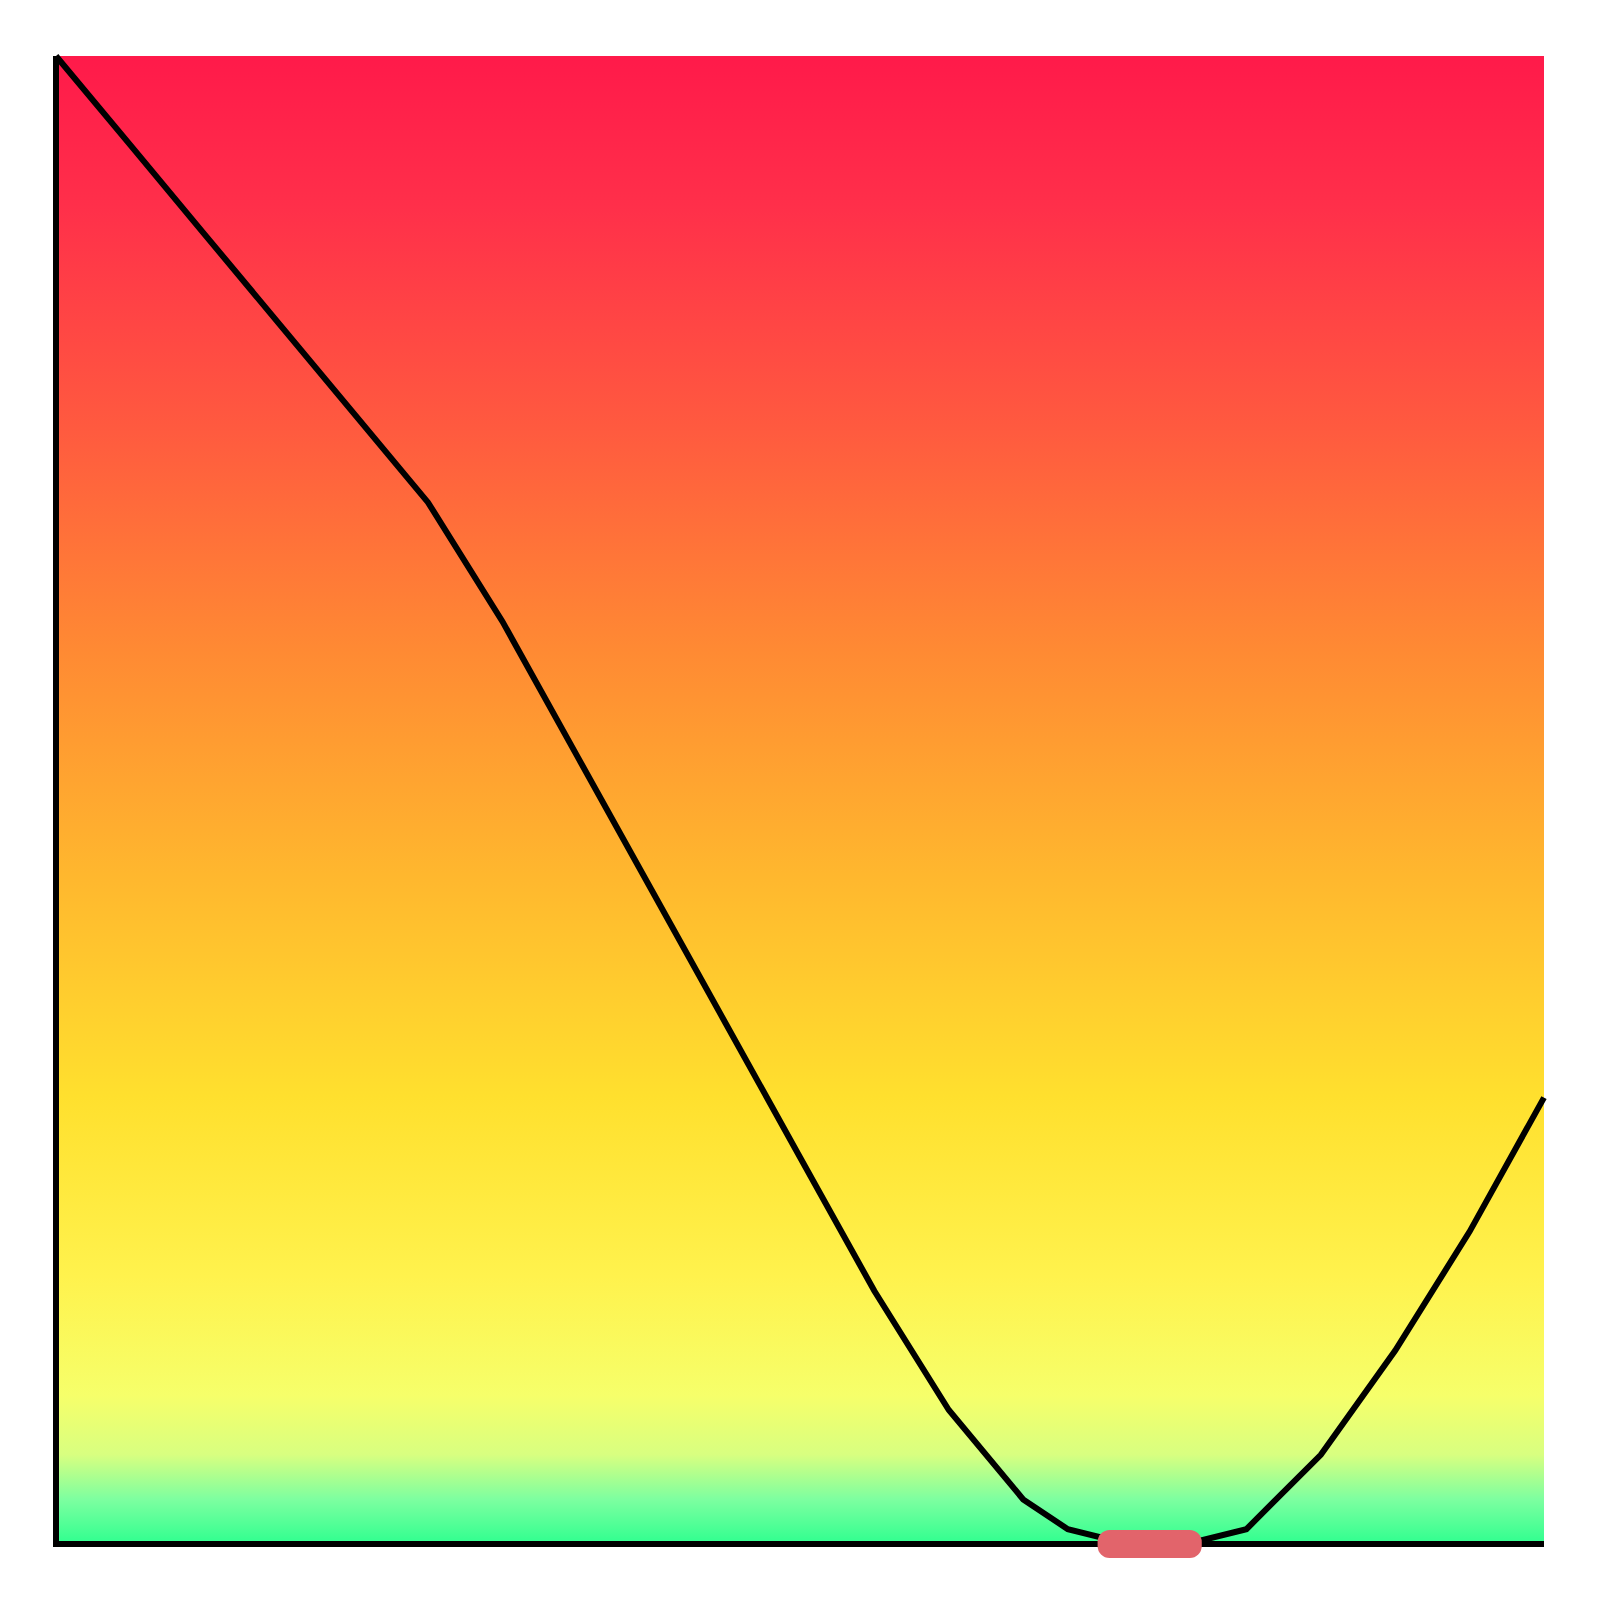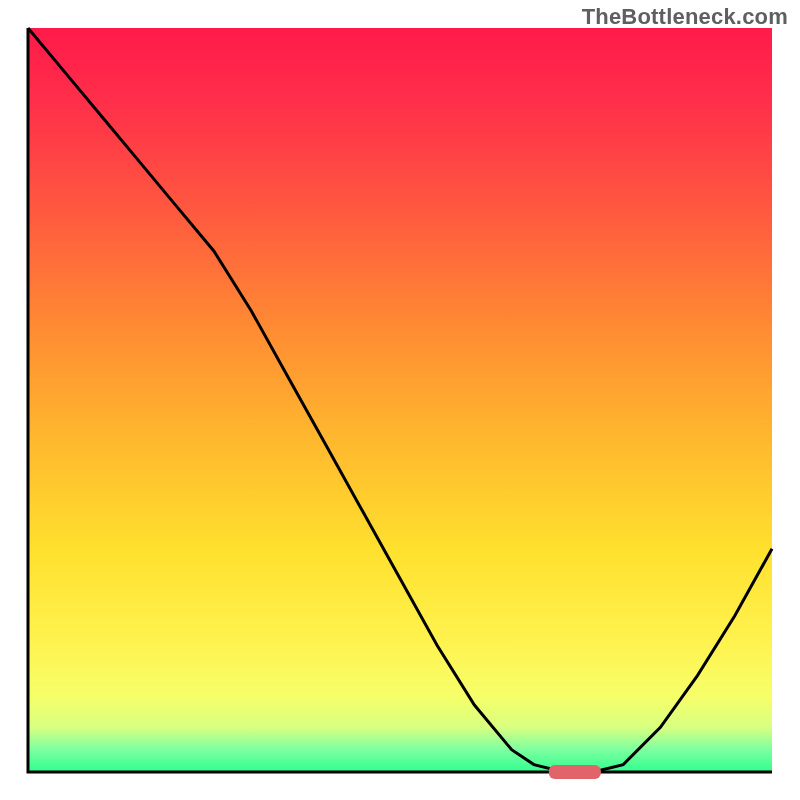--- a/index.html
+++ b/index.html
@@ -58,14 +58,13 @@
 
     <rect id="plot-bg" fill="url(#bg-grad)" x="28" y="28" width="744" height="744"></rect>
 
     <path id="axes-path" stroke="#000000" stroke-width="3" fill="none" d="M 28 28 L 28 772 L 772 772"></path>
 
     <path id="curve-path" stroke="#000000" stroke-width="3" fill="none" d="M 28.0 28.0 L 65.2 72.6 L 102.4 117.3 L 139.6 161.9 L 176.8 206.6 L 214.0 251.2 L 251.2 310.7 L 288.4 377.7 L 325.6 444.6 L 362.8 511.6 L 400.0 578.6 L 437.2 645.5 L 474.4 705.0 L 511.6 749.7 L 533.9 764.6 L 563.7 772.0 L 593.4 772.0 L 623.2 764.6 L 660.4 727.4 L 697.6 675.3 L 734.8 615.8 L 772.0 548.8"></path>
 
     <rect id="marker-rect" rx="6" ry="6" fill="#e2646b" x="548.8" width="52.08000000000004" y="765" height="14"></rect>
   </svg>
 
-  <div class="watermark">TheBottleneck.com</div>
 </div>
 
 </body></html>

